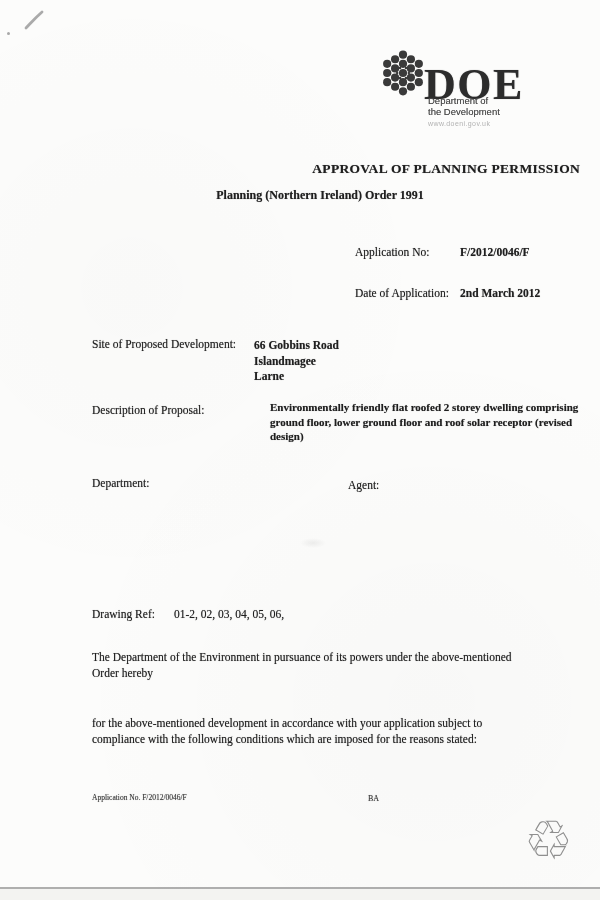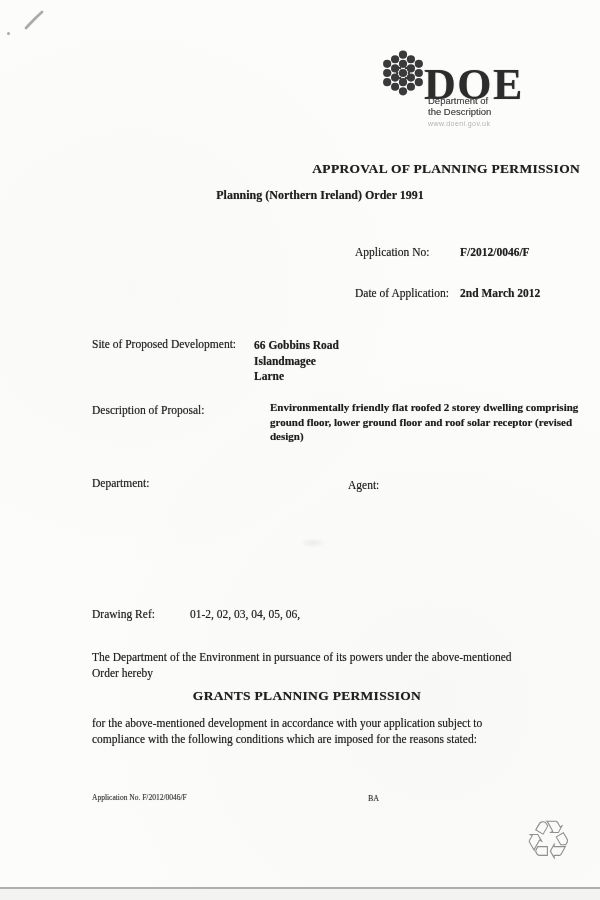--- a/index.html
+++ b/index.html
@@ -36,21 +36,21 @@
   .appno-value { left:460px; top:246px; }
   .date-label  { left:355px; top:287px; }
   .date-value  { left:460px; top:287px; }
   .site-label  { left:92px;  top:338px; }
   .site-value  { left:254px; top:338px; line-height:15.5px; }
   .desc-label  { left:92px;  top:404px; }
   .desc-value  { left:254px; top:400px; font-size:11px; line-height:14.5px;margin-left:16px; }
   .applicant-label { left:92px;  top:477px; }
   .agent-label     { left:348px; top:479px; }
   .drawing-label   { left:92px;  top:608px; }
-  .drawing-value   { left:162px; top:608px;padding-left:28px; }
+  .drawing-value   { left:146px; top:608px;padding-left:28px; }
 
   .para1  { left:92px; top:650px; line-height:15.8px; }
   .grants { left:92px; top:688px; width:430px; text-align:center; font-weight:bold;
             font-size:13.5px; letter-spacing:0.3px; }
   .para2  { left:92px; top:716px; line-height:15.8px; }
 
   
   .footer-appno { left:92px;  top:793px; font-size:7.5px; color:#3f3f3f; }
   .footer-code  { left:368px; top:794px; font-size:8px;   color:#3f3f3f; }
   .recycle { position:absolute; left:524px; top:812px; font-size:54px; line-height:58px;
@@ -109,21 +109,21 @@
           <circle cx="37.8" cy="19.6" r="1.5"></circle>
         <circle cx="22.2" cy="19.6" r="1.5"></circle>
           <circle cx="14.5" cy="33" r="1.5"></circle>
         <circle cx="22.2" cy="46.4" r="1.5"></circle>
           <circle cx="37.8" cy="46.4" r="1.5"></circle>
       </g>
     </svg>
     <div class="logo-doe">DOE</div>
     <div class="logo-dept">
       <div>Department of</div>
-      <div>the Description</div>
+      <div>the Development</div>
     </div>
     <div class="logo-url">www.doeni.gov.uk</div>
   </div>
 
   <div class="txt title">APPROVAL OF PLANNING PERMISSION</div>
   <div class="txt subtitle">Planning (Northern Ireland) Order 1991</div>
 
   <div class="txt nowrap appno-label">Application No:</div>
   <div class="txt nowrap b appno-value">F/2012/0046/F</div>
   <div class="txt nowrap date-label">Date of Application:</div>
@@ -146,21 +146,20 @@
   <div class="txt nowrap applicant-label">Department:</div>
   <div class="txt nowrap agent-label">Agent:</div>
 
   <div class="txt nowrap drawing-label">Drawing Ref:</div>
   <div class="txt nowrap drawing-value">01-2, 02, 03, 04, 05, 06,</div>
 
   <div class="txt para1">
     <div class="nowrap">The Department of the Environment in pursuance of its powers under the above-mentioned</div>
     <div class="nowrap">Order hereby</div>
   </div>
-  <div class="txt grants">GRANTS PLANNING PERMISSION</div>
   <div class="txt para2">
     <div class="nowrap">for the above-mentioned development in accordance with your application subject to</div>
     <div class="nowrap">compliance with the following conditions which are imposed for the reasons stated:</div>
   </div>
 
   <div class="txt nowrap footer-appno">Application No. F/2012/0046/F</div>
   <div class="txt nowrap footer-code">BA</div>
   <div class="recycle">♲</div>
   <div class="bottom-line"></div>
   <div class="bottom-area"></div>

